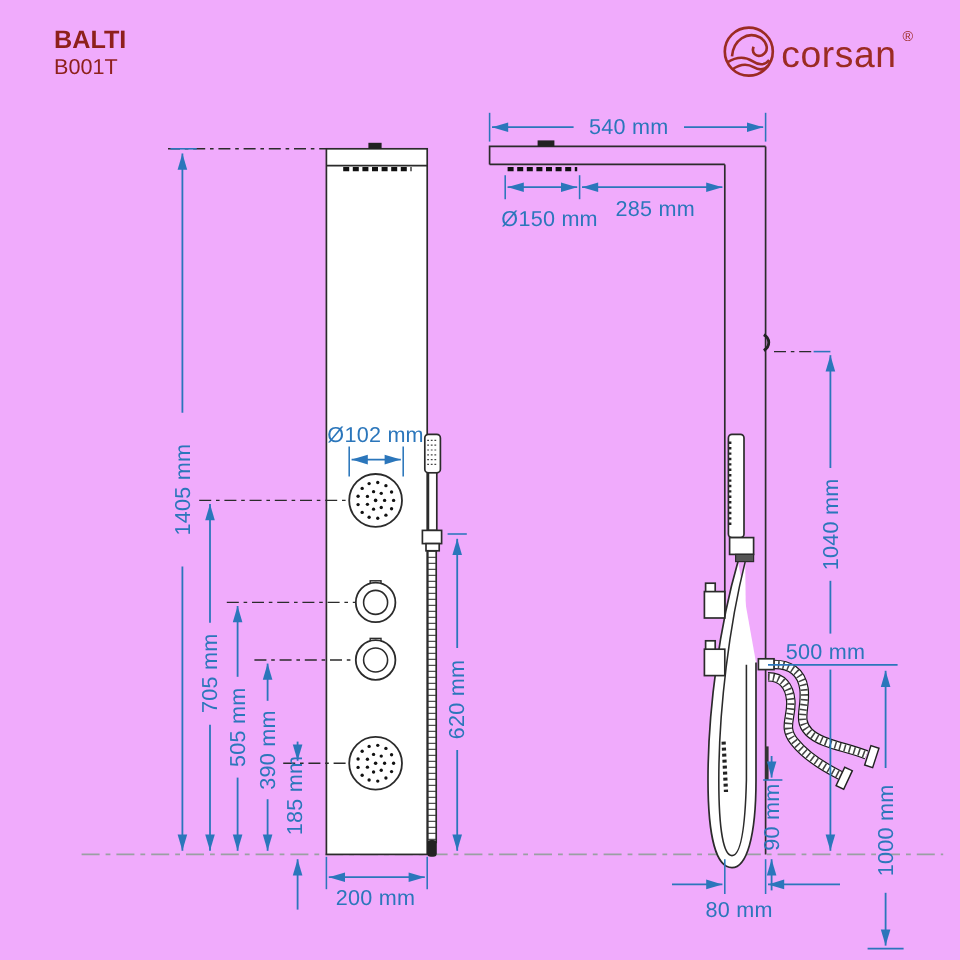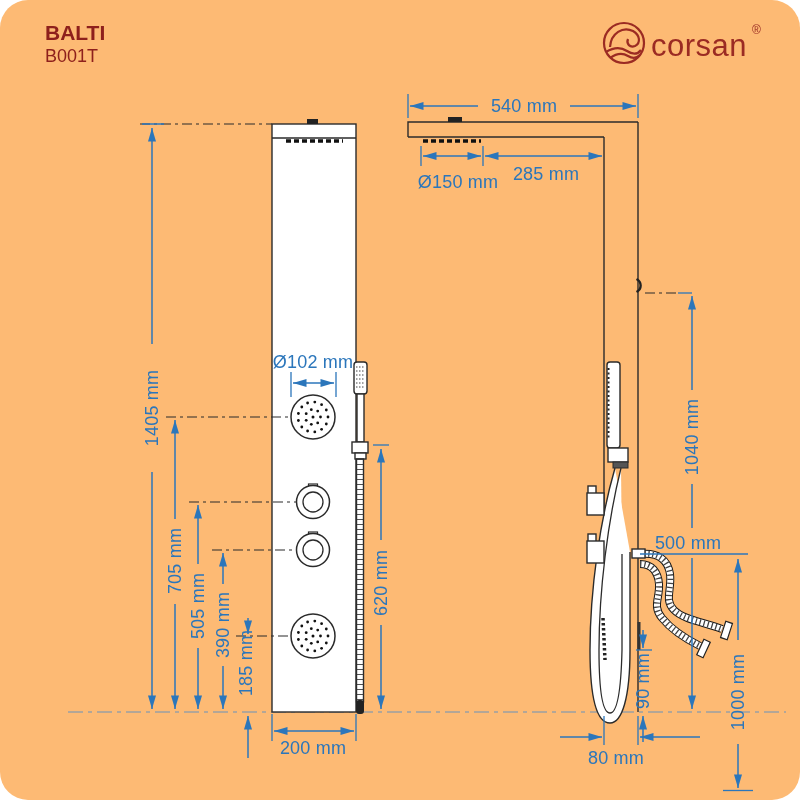--- a/index.html
+++ b/index.html
@@ -1,17 +1,17 @@
 <!DOCTYPE html>
 <html><head>
 <meta charset="utf-8">
 <style>
   html,body{margin:0;padding:0;background:#ffffff;}
-  .stage{position:relative;width:800px;height:800px;background:#fdba74;overflow:hidden;
-         font-family:"Liberation Sans",sans-serif;border-radius:28px;}
+  .stage{position:relative;width:800px;height:800px;background:#f0abfc;overflow:hidden;
+         font-family:"Liberation Sans",sans-serif;}
   svg{position:absolute;left:0;top:0;}
   text{font-family:"Liberation Sans",sans-serif;}
   .dim{fill:#2B76BB;font-size:18px;letter-spacing:.2px;}
   .dimline{stroke:#2B76BB;stroke-width:1.5;fill:none;}
   .tick{stroke:#2B76BB;stroke-width:1.3;fill:none;}
   .ln{stroke:#2b2b2b;stroke-width:1.4;fill:none;}
   .lnw{stroke:#2b2b2b;stroke-width:1.4;fill:#ffffff;}
   .dash{stroke:#2b2b2b;stroke-width:1.2;fill:none;stroke-dasharray:10 4 3 4;}
   .floor{stroke:#9aa0a3;stroke-width:1.6;fill:none;stroke-dasharray:15 5 4 5;}
   .darkfill{fill:#222;stroke:none;}

